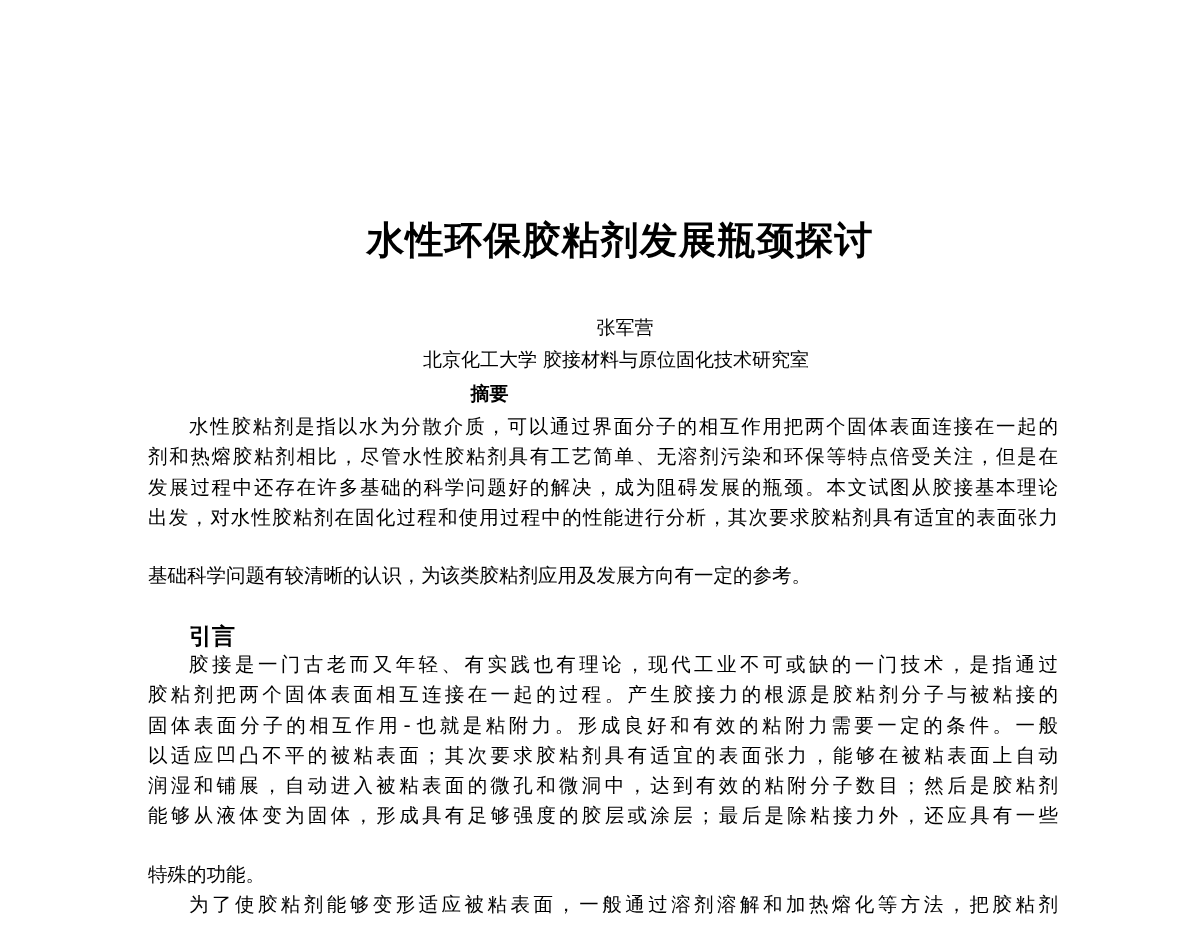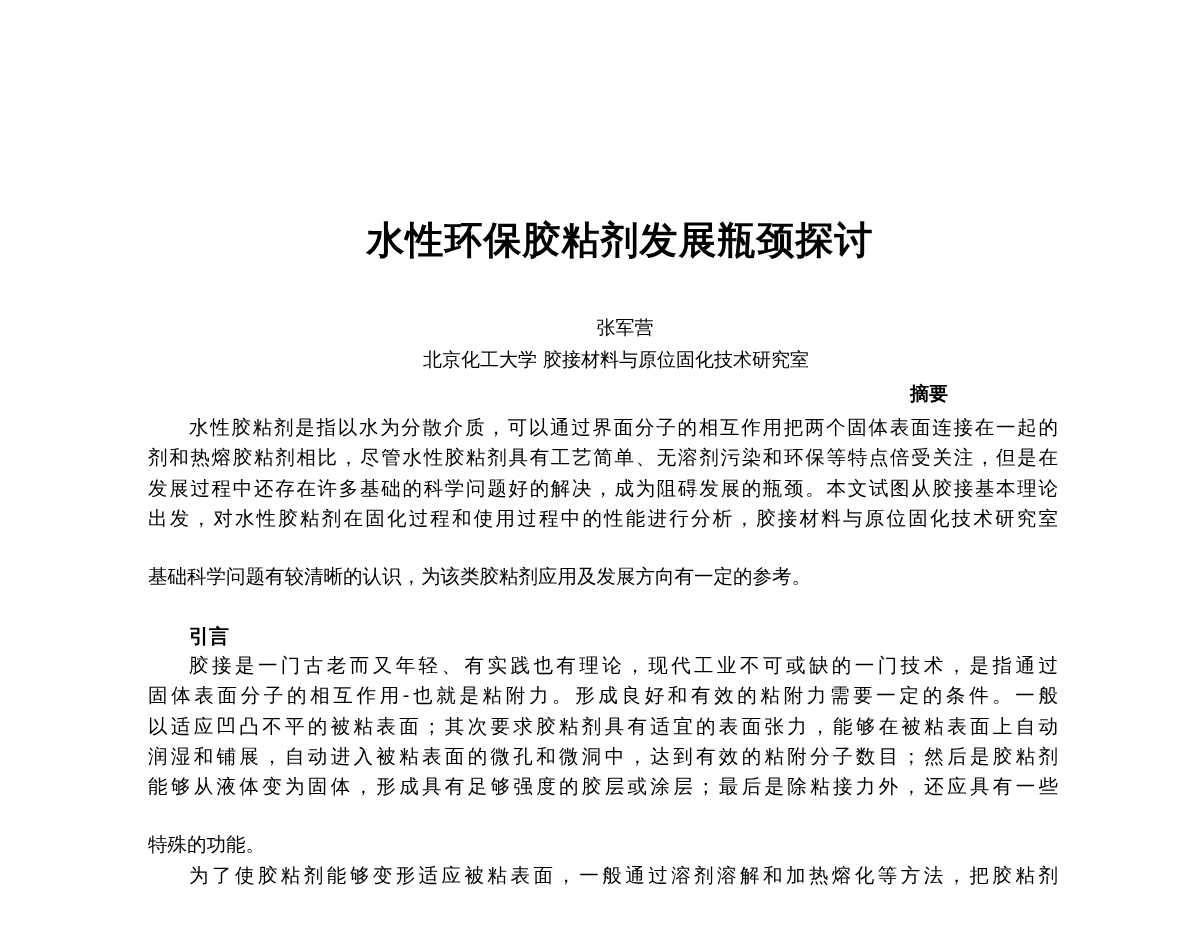--- a/index.html
+++ b/index.html
@@ -49,57 +49,58 @@
       text-align: center;
       font-size: 19px;
       line-height: 26px;
       padding-left: 32px;
       box-sizing: border-box;
     }
     .abstract-heading {
       position: absolute;
       left: 0; width: 948px;
       top: 380px;
-      text-align: right;
+      text-align: center;
       font-family: "DejaVu Sans", "Liberation Sans", sans-serif;
       font-weight: bold;
       font-size: 19px;
       line-height: 26px;
       padding-left: 31px;
       box-sizing: border-box;
     }
     .text-block {
       position: absolute;
       left: 148px;
       width: 910px;
       font-size: 19.5px;
       line-height: 30.3px;
     }
     .line {
       display: block;
       white-space: nowrap;
       text-align: justify;
       text-align-last: justify;
       height: 30.3px;
+      font-family: Liberation Mono, monospace;
     }
     .line.indent {
       padding-left: 41px;
     }
     .line.last {
       text-align-last: left;
       margin-top: 28px;
     }
     .abstract-body { top: 413px; }
     .intro-heading {
       position: absolute;
       left: 189px;
       top: 622px;
       font-family: "DejaVu Sans", "Liberation Sans", sans-serif;
       font-weight: bold;
-      font-size: 20px;
+      font-size: 23px;
       line-height: 28px;
     }
     .intro-body { top: 651px; }
   </style>
 </head>
 <body>
 
 <div class="page">
 
   <div class="title">水性环保胶粘剂发展瓶颈探讨</div>
@@ -107,28 +108,29 @@
   <div class="author">张军营</div>
 
   <div class="affiliation">北京化工大学 胶接材料与原位固化技术研究室</div>
 
   <div class="abstract-heading">摘要</div>
 
   <div class="text-block abstract-body">
     <span class="line indent">水性胶粘剂是指以水为分散介质，可以通过界面分子的相互作用把两个固体表面连接在一起的</span>
     <span class="line">剂和热熔胶粘剂相比，尽管水性胶粘剂具有工艺简单、无溶剂污染和环保等特点倍受关注，但是在</span>
     <span class="line">发展过程中还存在许多基础的科学问题好的解决，成为阻碍发展的瓶颈。本文试图从胶接基本理论</span>
-    <span class="line">出发，对水性胶粘剂在固化过程和使用过程中的性能进行分析，胶接材料与原位固化技术研究室</span>
+    <span class="line">出发，对水性胶粘剂在固化过程和使用过程中的性能进行分析，其次要求胶粘剂具有适宜的表面张力</span>
     <span class="line last">基础科学问题有较清晰的认识，为该类胶粘剂应用及发展方向有一定的参考。</span>
   </div>
 
   <div class="intro-heading">引言</div>
 
   <div class="text-block intro-body">
     <span class="line indent">胶接是一门古老而又年轻、有实践也有理论，现代工业不可或缺的一门技术，是指通过</span>
+    <span class="line">胶粘剂把两个固体表面相互连接在一起的过程。产生胶接力的根源是胶粘剂分子与被粘接的</span>
     <span class="line">固体表面分子的相互作用-也就是粘附力。形成良好和有效的粘附力需要一定的条件。一般</span>
     <span class="line">以适应凹凸不平的被粘表面；其次要求胶粘剂具有适宜的表面张力，能够在被粘表面上自动</span>
     <span class="line">润湿和铺展，自动进入被粘表面的微孔和微洞中，达到有效的粘附分子数目；然后是胶粘剂</span>
     <span class="line">能够从液体变为固体，形成具有足够强度的胶层或涂层；最后是除粘接力外，还应具有一些</span>
     <span class="line last">特殊的功能。</span>
     <span class="line indent">为了使胶粘剂能够变形适应被粘表面，一般通过溶剂溶解和加热熔化等方法，把胶粘剂</span>
   </div>
 
 </div>
 

